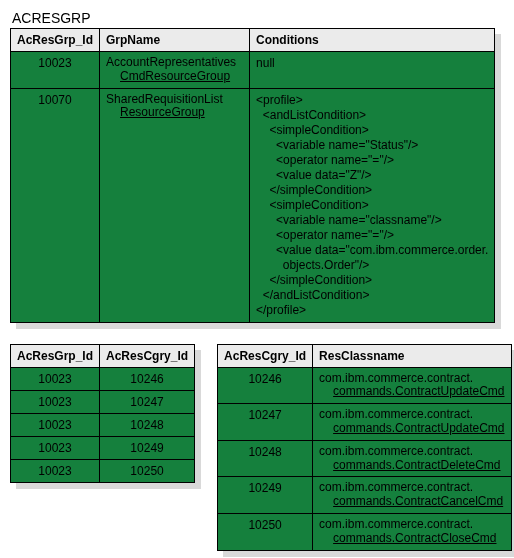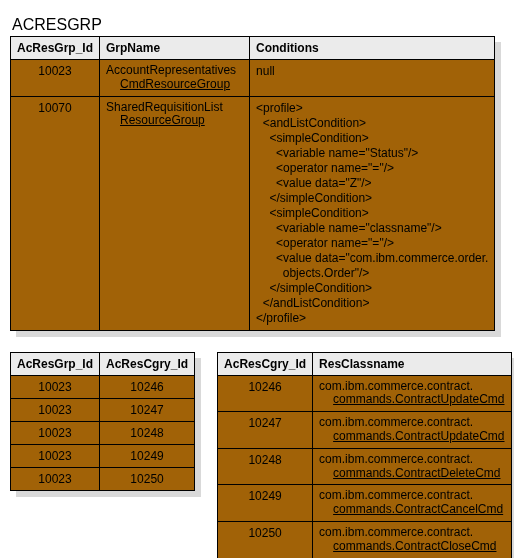--- a/index.html
+++ b/index.html
@@ -11,36 +11,36 @@
     background: #fff;
     color: #000;
     width: 514px;
   }
   .tbl-wrap {
     position: relative;
     display: inline-block;
     vertical-align: top;
   }
   .tbl-title {
-    font-size: 16px;
+    font-size: 14px;
     font-weight: normal;
-    margin: 6px 0 2px 2px;
+    margin: 0 0 2px 2px;
   }
   .shadow {
     position: absolute;
     top: 6px;
     left: 6px;
     right: -6px;
     bottom: -6px;
     background: #d9d9d9;
     z-index: 0;
   }
   table {
     border-collapse: collapse;
-    background: #a16207;
+    background: #15803d;
     position: relative;
     z-index: 1;
   }
   th, td {
     border: 1px solid #000;
     padding: 4px 6px;
     vertical-align: top;
     font-size: 12px;
   }
   th {

